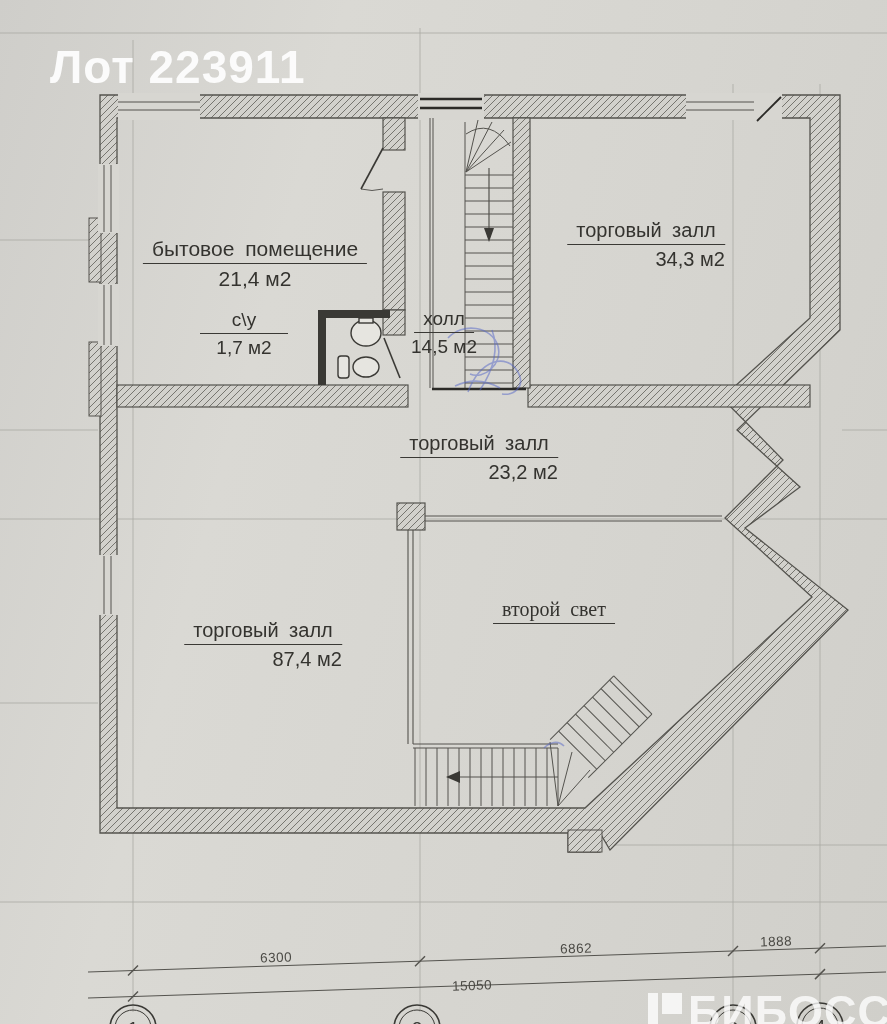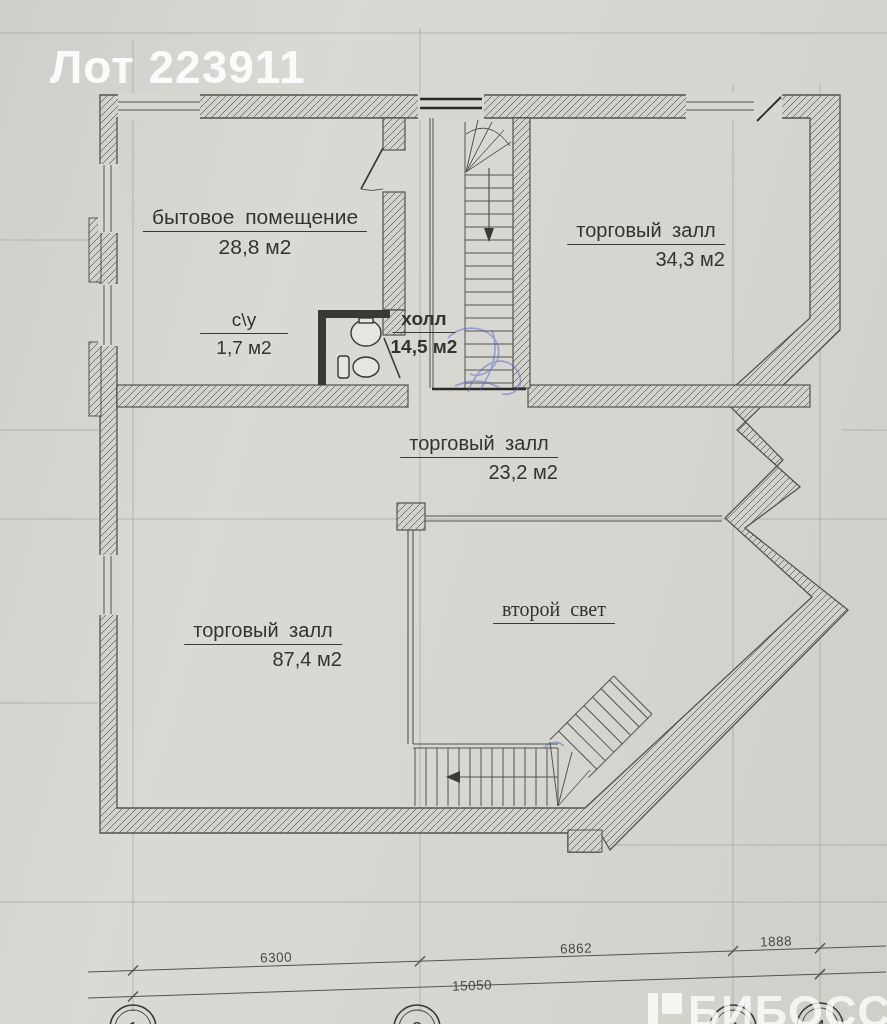--- a/index.html
+++ b/index.html
@@ -5,21 +5,21 @@
   html,body{margin:0;padding:0;background:#9a9994;}
   #stage{
     position:relative;width:887px;height:1024px;overflow:hidden;
     background:linear-gradient(105deg,#cfceca 0%,#dad9d4 30%,#d6d5d0 62%,#d0cfca 100%);
     font-family:"Liberation Sans", sans-serif;
   }
   #plan-svg{position:absolute;left:0;top:0;}
   .room{position:absolute;transform:translateX(-50%);text-align:center;color:#34332f;line-height:1.15;white-space:nowrap;}
   .room .nm{display:inline-block;border-bottom:1.6px solid #3a3935;padding:0 9px 2px;}
   .room .ar{margin-top:3px;}
-  .f21{font-size:21px;} .f20{font-size:20px;text-align:right;} .f19{font-size:19px;}
+  .f21{font-size:21px;margin-top:32px;} .f20{font-size:20px;text-align:right;} .f19{font-size:19px;}
   .room .nm{word-spacing:5px;}
   .dim{position:absolute;transform:translateX(-50%) rotate(-2deg);font-size:13.5px;color:#4c4b46;letter-spacing:.5px;}
   .wm-lot{position:absolute;left:50px;top:40px;font-size:46px;font-weight:600;letter-spacing:1px;
           color:var(--watermark,#fff);opacity:.92;}
   .wm-brand{position:absolute;right:-4px;bottom:-10px;display:flex;align-items:flex-start;gap:6px;
             color:var(--watermark,#fff);opacity:.78;}
   .wm-brand .txt{font-size:45px;font-weight:700;letter-spacing:1px;line-height:1;}
   .wm-logo{display:flex;gap:4px;margin-top:4px;}
   .wm-logo .bar{width:10px;height:34px;background:var(--watermark,#fff);}
   .wm-logo .sq{width:20px;height:21px;background:var(--watermark,#fff);}
@@ -232,31 +232,31 @@
         <text x="133" y="1035">1</text>
         <text x="417" y="1035">2</text>
         <text x="733" y="1035">3</text>
         <text x="820" y="1033">4</text>
       </g>
     </g>
   </svg>
 
   <div class="room f21" style="left:255px;top:205px;">
     <span class="nm">бытовое помещение</span>
-    <div class="ar">28,8 м2</div>
+    <div class="ar">21,4 м2</div>
   </div>
   <div class="room f20" style="left:646px;top:219px;">
     <span class="nm">торговый залл</span>
     <div class="ar">34,3 м2</div>
   </div>
   <div class="room f19" style="left:244px;top:309px;">
     <span class="nm" style="min-width:70px;">с\у</span>
     <div class="ar">1,7 м2</div>
   </div>
-  <div class="room f19" style="left:424px;top:308px;font-weight:bold;">
+  <div class="room f19" style="left:444px;top:308px;">
     <span class="nm">холл</span>
     <div class="ar">14,5 м2</div>
   </div>
   <div class="room f20" style="left:479px;top:432px;">
     <span class="nm">торговый залл</span>
     <div class="ar">23,2 м2</div>
   </div>
   <div class="room f20" style="left:263px;top:619px;">
     <span class="nm">торговый залл</span>
     <div class="ar">87,4 м2</div>

